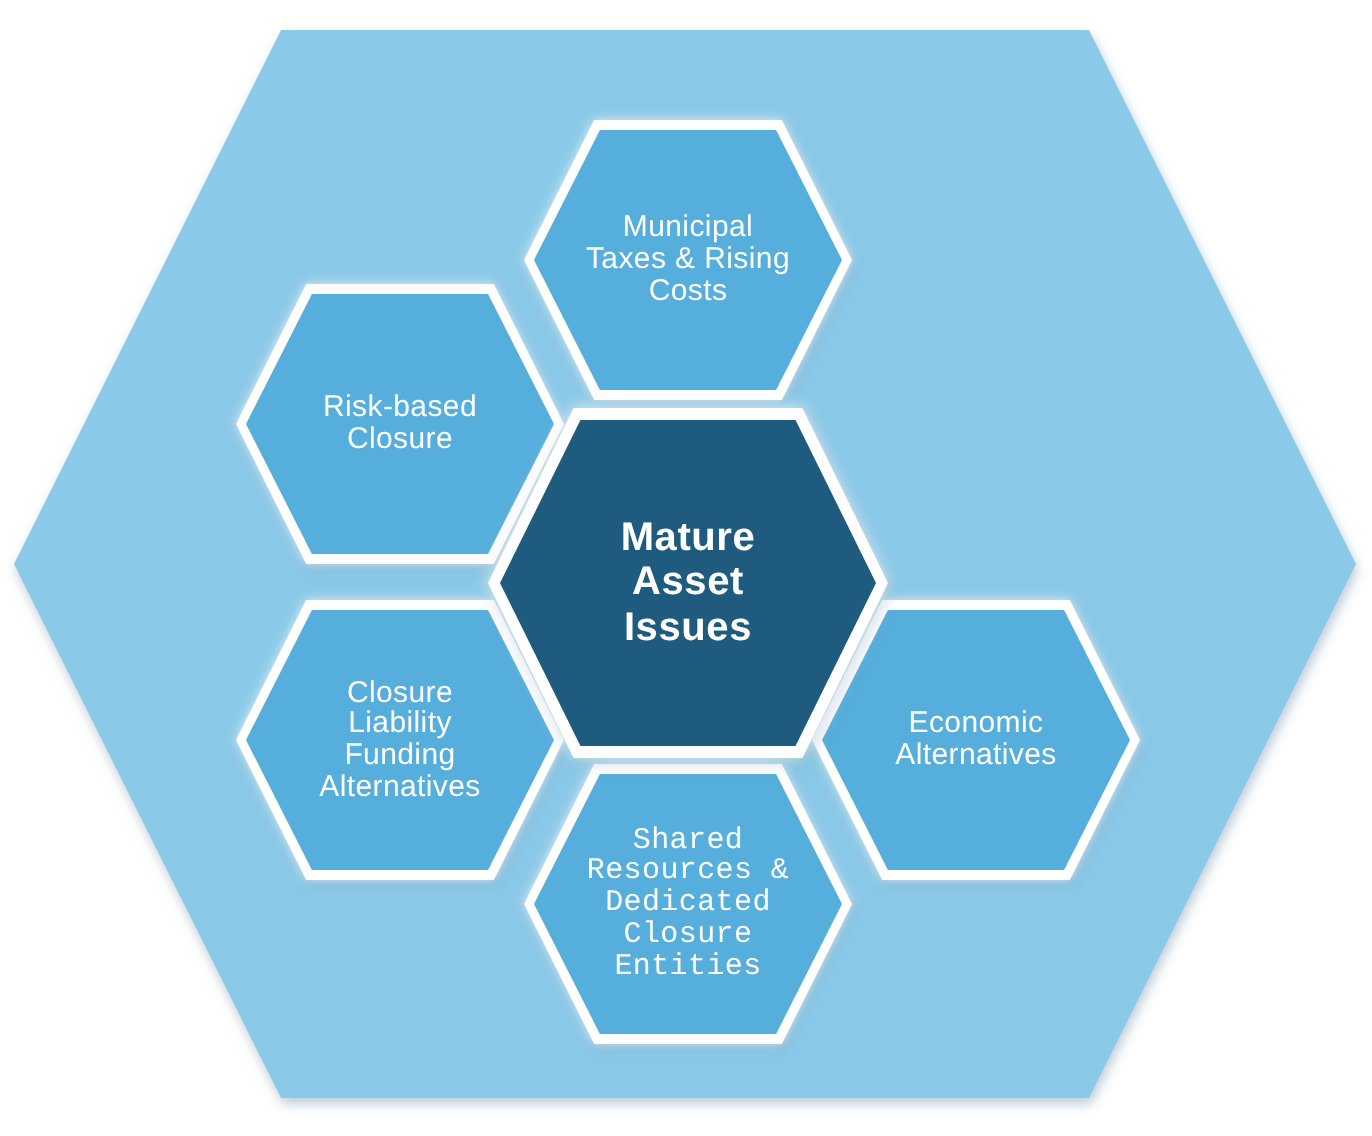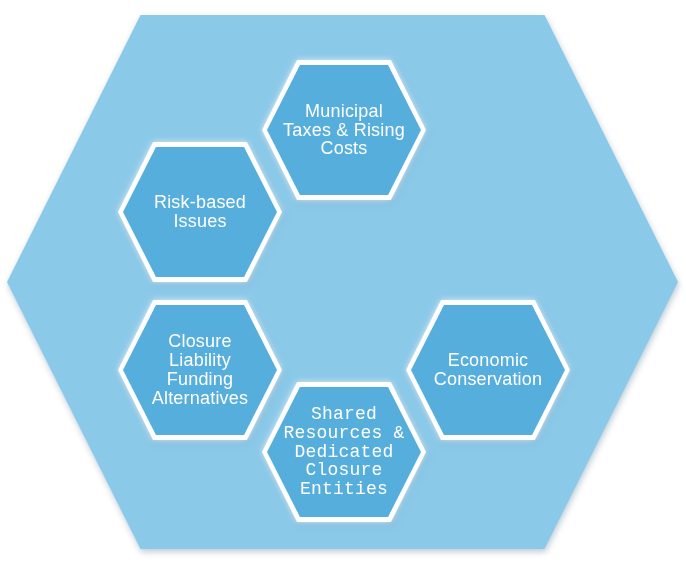--- a/index.html
+++ b/index.html
@@ -67,21 +67,21 @@
   
   .label {
     position: absolute;
     inset: 0;
     display: flex;
     align-items: center;
     justify-content: center;
     text-align: center;
     white-space: pre-line;
     color: var(--label-text);
-    font-size: 18px;
+    font-size: 15px;
     line-height: 1.05;
     letter-spacing: 0.2px;
     pointer-events: none;
   }
   .central .label {
     font-size: 20px;
     font-weight: bold;
     line-height: 1.13;
     letter-spacing: 0.3px;
   }
@@ -101,21 +101,21 @@
     <div class="label">Municipal
 Taxes &amp; Rising
 Costs</div>
   </div>
 
 
   <div class="tile pos-lower-right">
     <div class="hex ring"></div>
     <div class="hex fill"></div>
     <div class="label">Economic
-Conservation</div>
+Alternatives</div>
   </div>
 
   <div class="tile pos-bottom">
     <div class="hex ring"></div>
     <div class="hex fill"></div>
     <div class="label">Shared
 Resources &amp;
 Dedicated
 Closure
 Entities</div>
@@ -127,17 +127,24 @@
     <div class="label">Closure
 Liability
 Funding
 Alternatives</div>
   </div>
 
   <div class="tile pos-upper-left">
     <div class="hex ring"></div>
     <div class="hex fill"></div>
     <div class="label">Risk-based
+Closure</div>
+  </div>
+
+  <div class="central">
+    <div class="hex ring"></div>
+    <div class="hex fill"></div>
+    <div class="label">Mature
+Asset
 Issues</div>
   </div>
-
 
 </div>
 
 </body></html>

